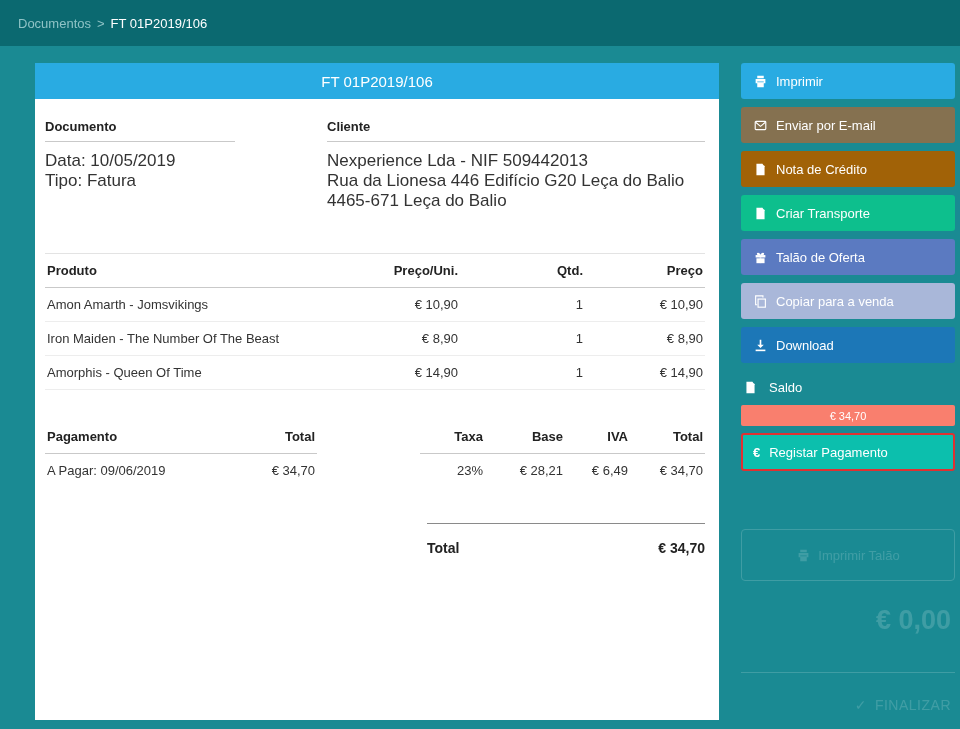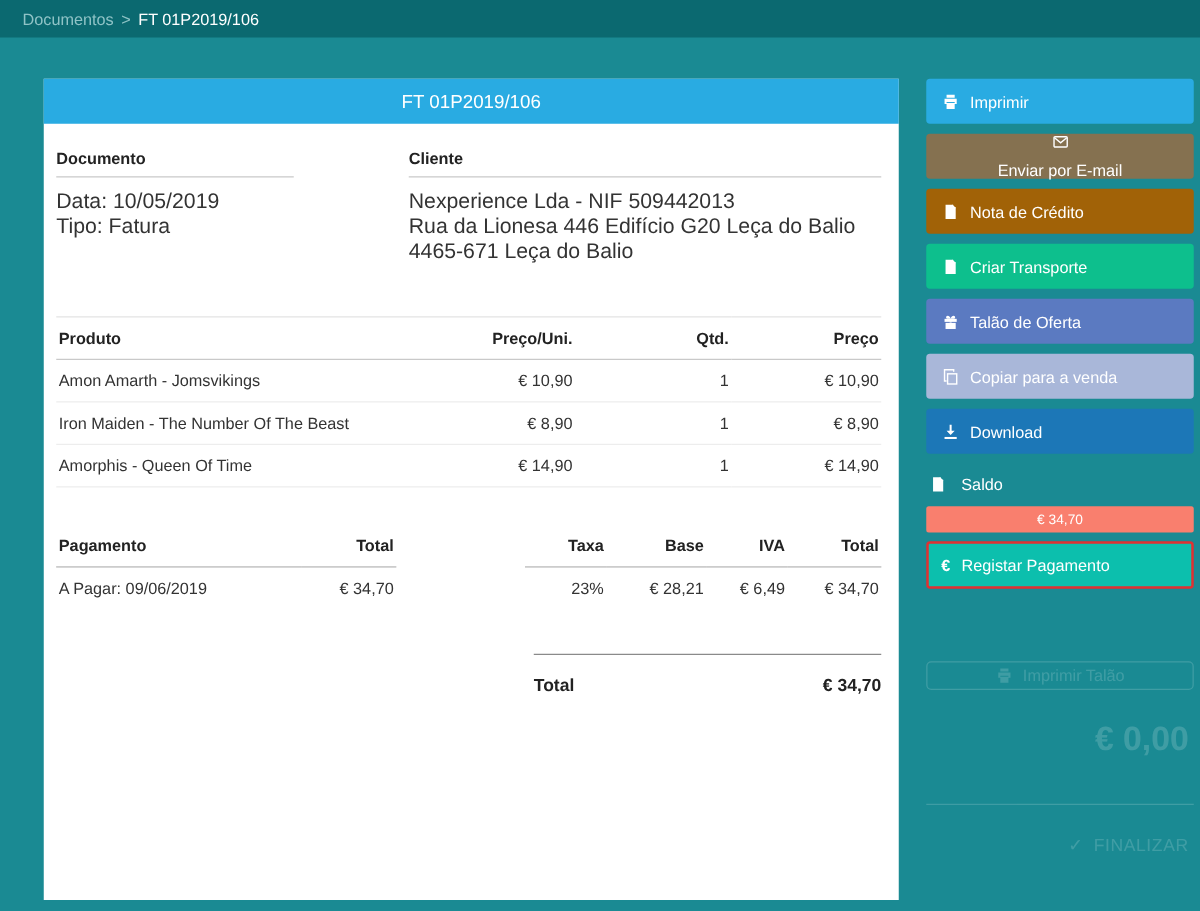--- a/index.html
+++ b/index.html
@@ -6,21 +6,21 @@
   html, body { margin: 0; padding: 0; }
   body {
     width: 960px; height: 729px; overflow: hidden; position: relative;
     background: #1a8a93;
     font-family: "Liberation Sans", sans-serif;
     -webkit-font-smoothing: antialiased;
   }
 
   
   .topbar {
-    position: absolute; top: 0; left: 0; right: 0; height: 30px;
+    position: absolute; top: 0; left: 0; right: 0; height: 46px;
     background: #0b6970; display: flex; align-items: center;
     padding: 0 18px; font-size: 13px;
   }
   .crumb-root { color: #8fc3c6; cursor: pointer; }
   .crumb-sep  { color: #8fc3c6; margin: 0 6px; }
   .crumb-cur  { color: #ffffff; }
 
   
   .card {
     position: absolute; left: 35px; top: 63px; width: 684px; height: 657px;
@@ -90,21 +90,21 @@
   .register-btn {
     display: flex; align-items: center; gap: 9px; width: 100%; height: 38px;
     border: 2px solid #e03131; border-radius: 3px; color: #fff; font-size: 13px;
     padding: 0 10px; cursor: pointer; font-family: inherit; text-align: left;
   }
   .euro-glyph { font-size: 13px; font-weight: bold; }
 
   
   .ghost { opacity: 0.16; color: #fff; margin-top: 58px; }
   .ghost-box {
-    height: 23px; border: 1px solid #fff; border-radius: 4px;
+    height: 52px; border: 1px solid #fff; border-radius: 4px;
     display: flex; align-items: center; justify-content: center; gap: 8px; font-size: 13px;
   }
   .ghost-amount { text-align: right; font-size: 27px; font-weight: bold; margin-top: 24px; padding-right: 4px; }
   .ghost-divider { border-top: 1px solid #fff; margin-top: 36px; }
   .ghost-finalize { margin-top: 24px; display: flex; justify-content: flex-end; gap: 8px; font-size: 14px; letter-spacing: 0.5px; padding-right: 4px; }
 </style>
 </head>
 <body>
 
 <div class="topbar" style="background-color: rgb(11, 105, 112);">
@@ -231,21 +231,21 @@
 
   <button class="action-btn" style="background-color: rgb(41, 171, 226);">
     <span class="icon">
       <svg viewBox="0 0 16 16" fill="currentColor">
           <path d="M4 1h8v3H4zM2 5h12v5h-2V8H4v2H2zM4 9h8v6H4z"></path>
         </svg>
     </span>
     <span>Imprimir</span>
   </button>
 
-  <button class="action-btn" style="background-color: rgb(133, 113, 80); flex-direction: column;">
+  <button class="action-btn" style="background-color: rgb(133, 113, 80);">
     <span class="icon">
       <svg viewBox="0 0 16 16" fill="none" stroke="currentColor" stroke-width="1.4">
           <rect x="1.5" y="3" width="13" height="10" rx="1"></rect>
           <path d="M2 4l6 5 6-5"></path>
         </svg>
     </span>
     <span>Enviar por E-mail</span>
   </button>
 
   <button class="action-btn" style="background-color: #a16207;">

